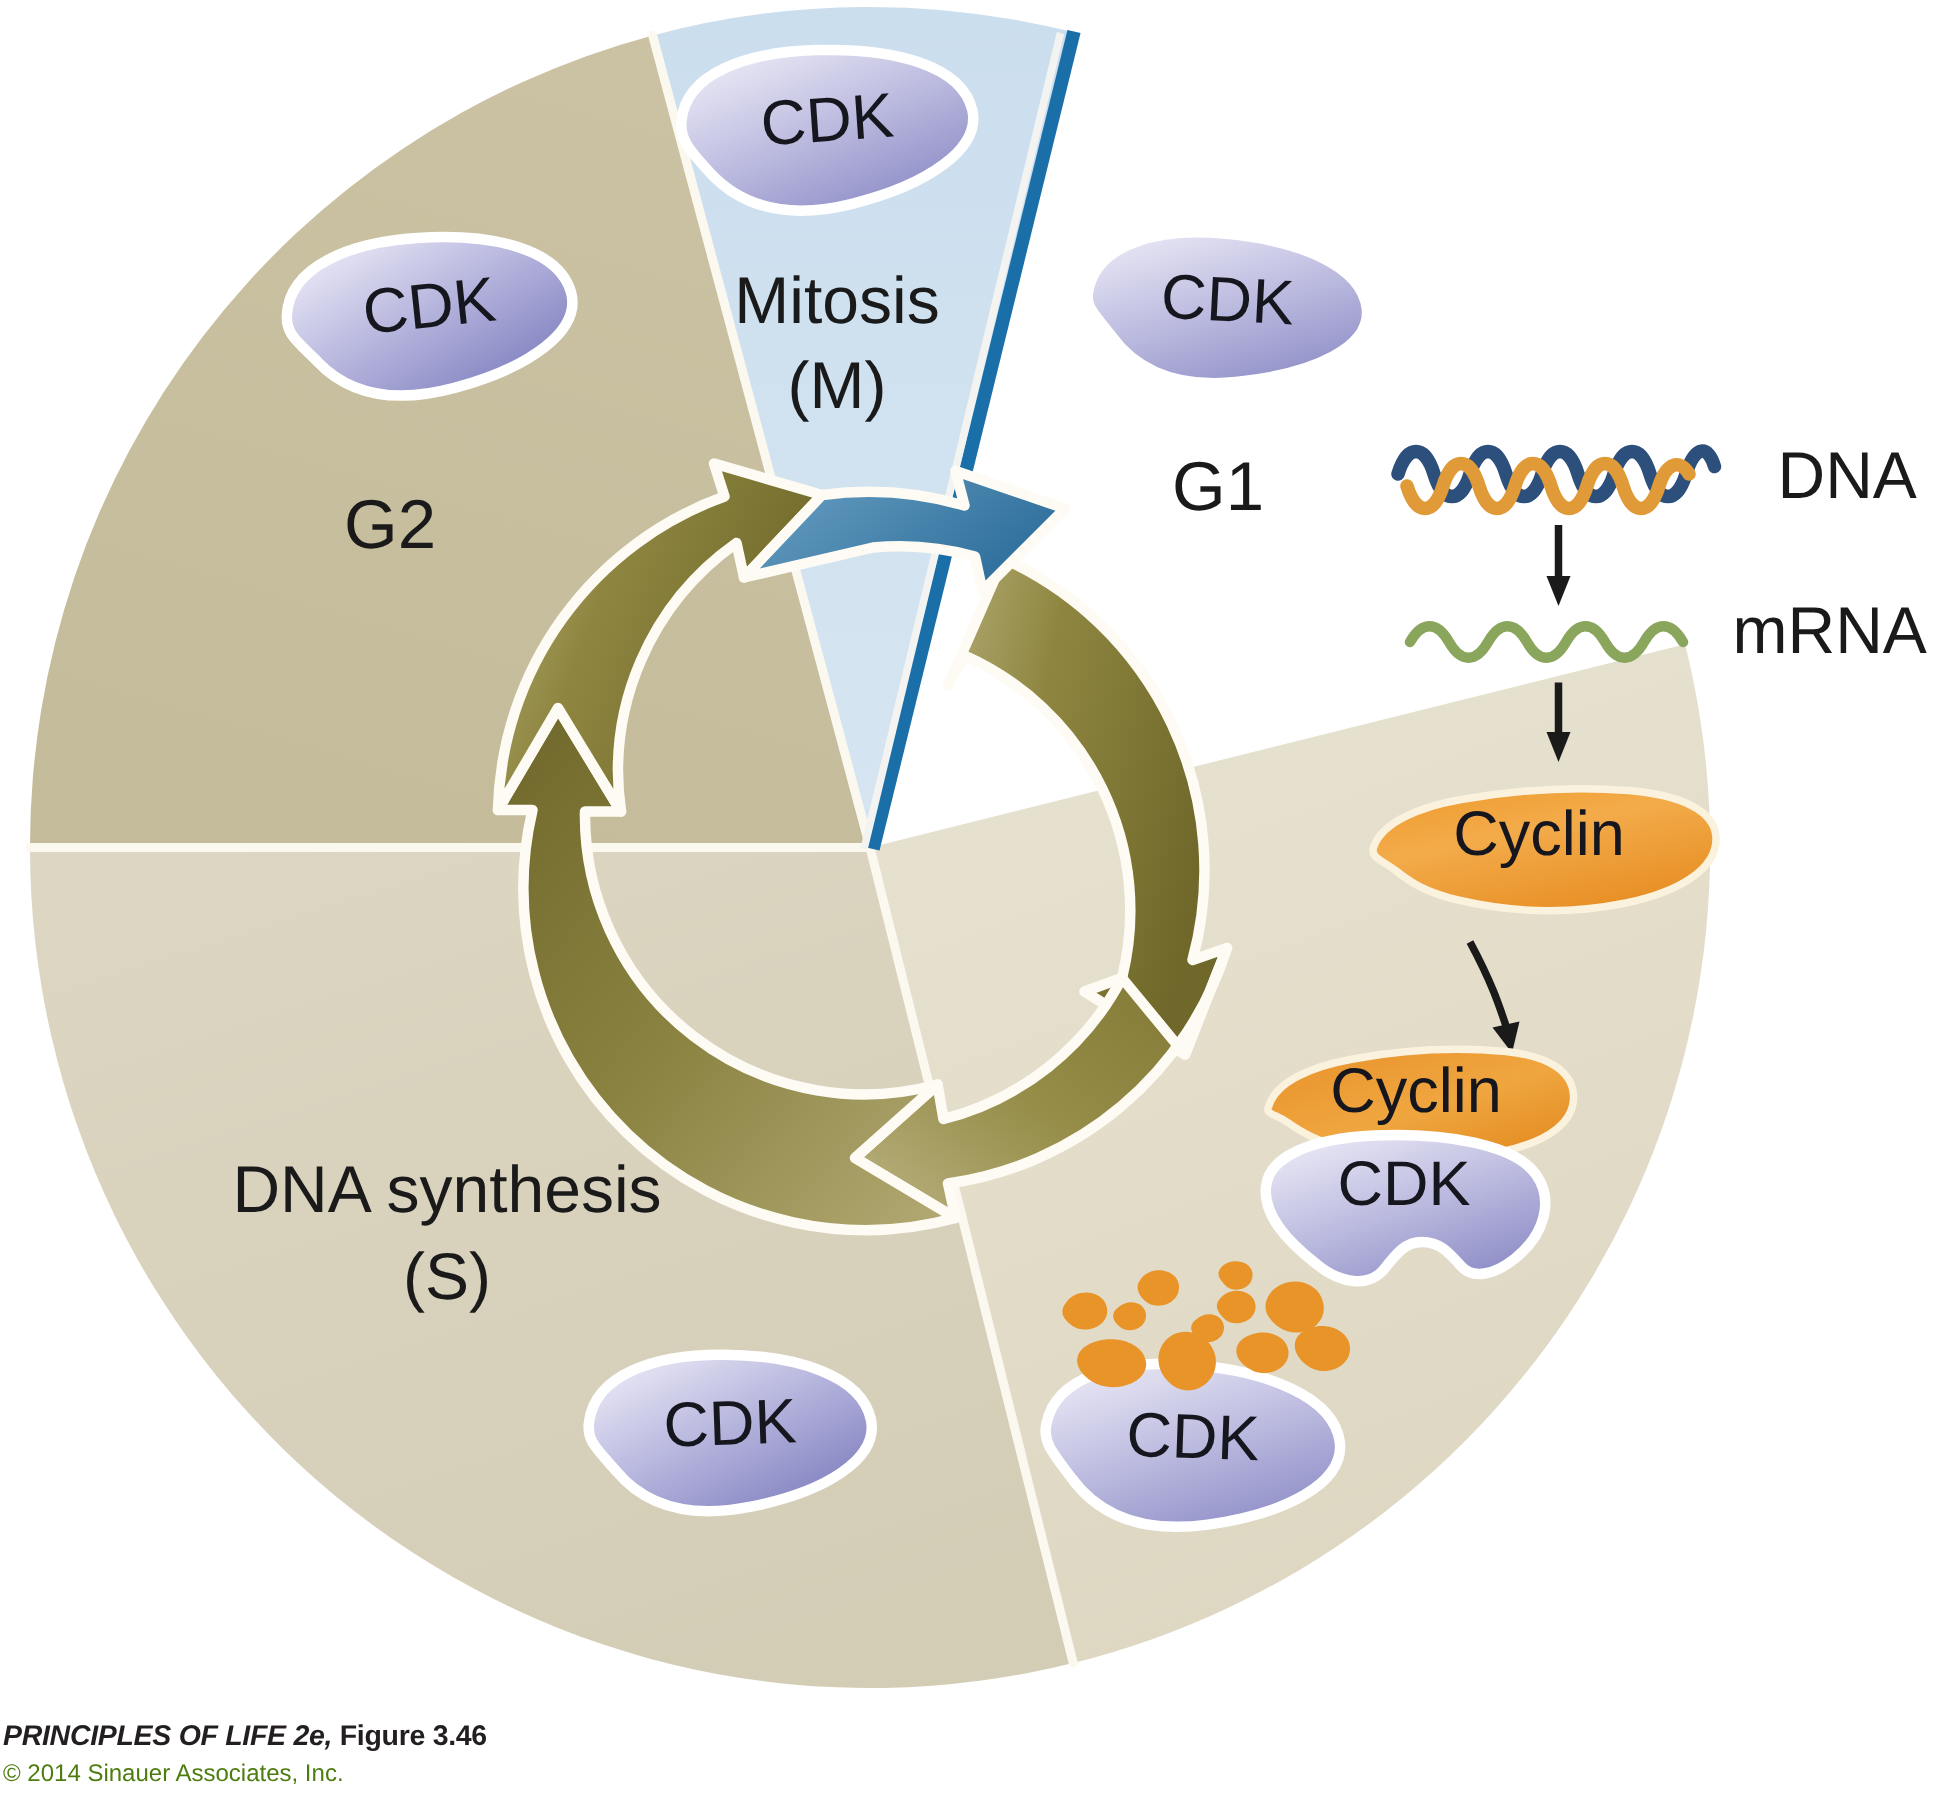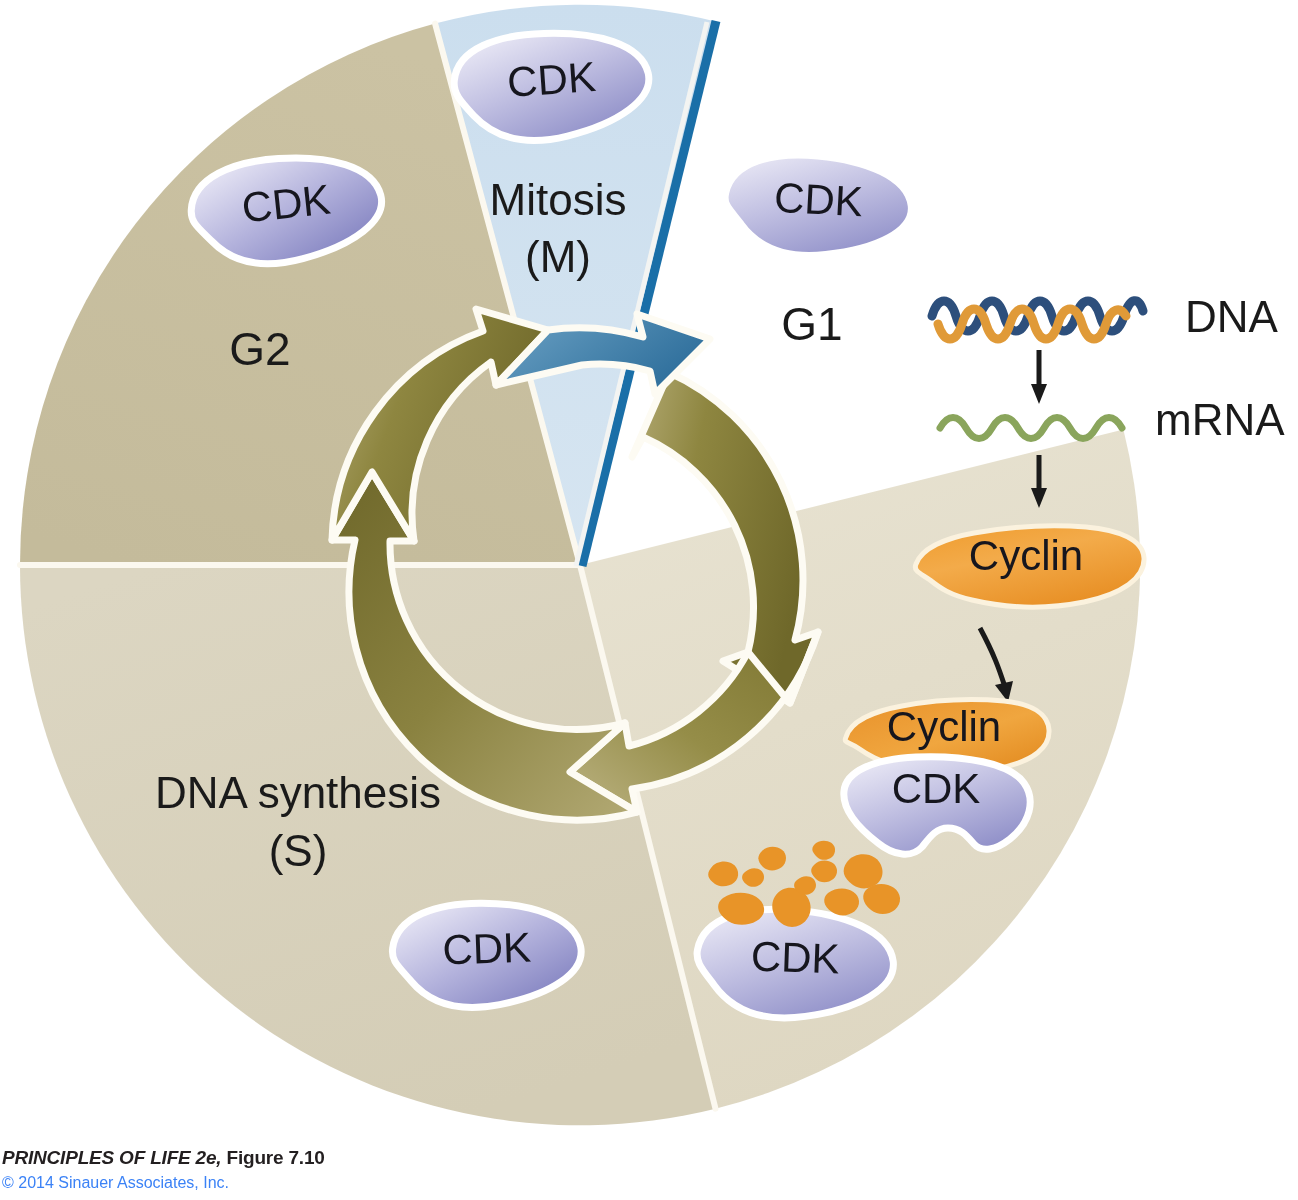--- a/index.html
+++ b/index.html
@@ -59,21 +59,21 @@
     font-weight: bold;
     font-style: italic;
     letter-spacing: -0.2px;
   }
   .credit-line1 .nonital {
     font-style: normal;
   }
   .credit-line2 {
     top: 1174px;
     font-size: 16px;
-    color: #3b82f6;
+    color: #4d7c0f;
   }
 </style>
 </head>
 <body>
 
 <div id="figure-root">
 
   <svg class="diagram" viewBox="0 0 1298 1200">
     <defs>
 
@@ -338,17 +338,17 @@
         <path d="M 828 893 C 840 884 858 889 859 901 C 860 913 843 920 832 912 C 823 906 822 898 828 893 Z"></path>
         <path d="M 867 889 C 879 879 899 885 900 898 C 901 912 882 919 871 910 C 862 903 861 894 867 889 Z"></path>
         <path d="M 745 872 C 752 865 764 868 764 877 C 764 886 752 890 746 884 C 741 880 741 875 745 872 Z"></path>
         <path d="M 797 880 C 804 873 816 876 816 885 C 816 894 804 898 798 892 C 793 888 793 883 797 880 Z"></path>
       </g>
 
     </g>
   </svg>
 
   <div class="credit credit-line1">
-    <span>PRINCIPLES OF LIFE 2e,</span><span class="nonital"> Figure 7.10</span>
+    <span>PRINCIPLES OF LIFE 2e,</span><span class="nonital"> Figure 3.46</span>
   </div>
   <div class="credit credit-line2">© 2014 Sinauer Associates, Inc.</div>
 
 </div>
 
 </body></html>

